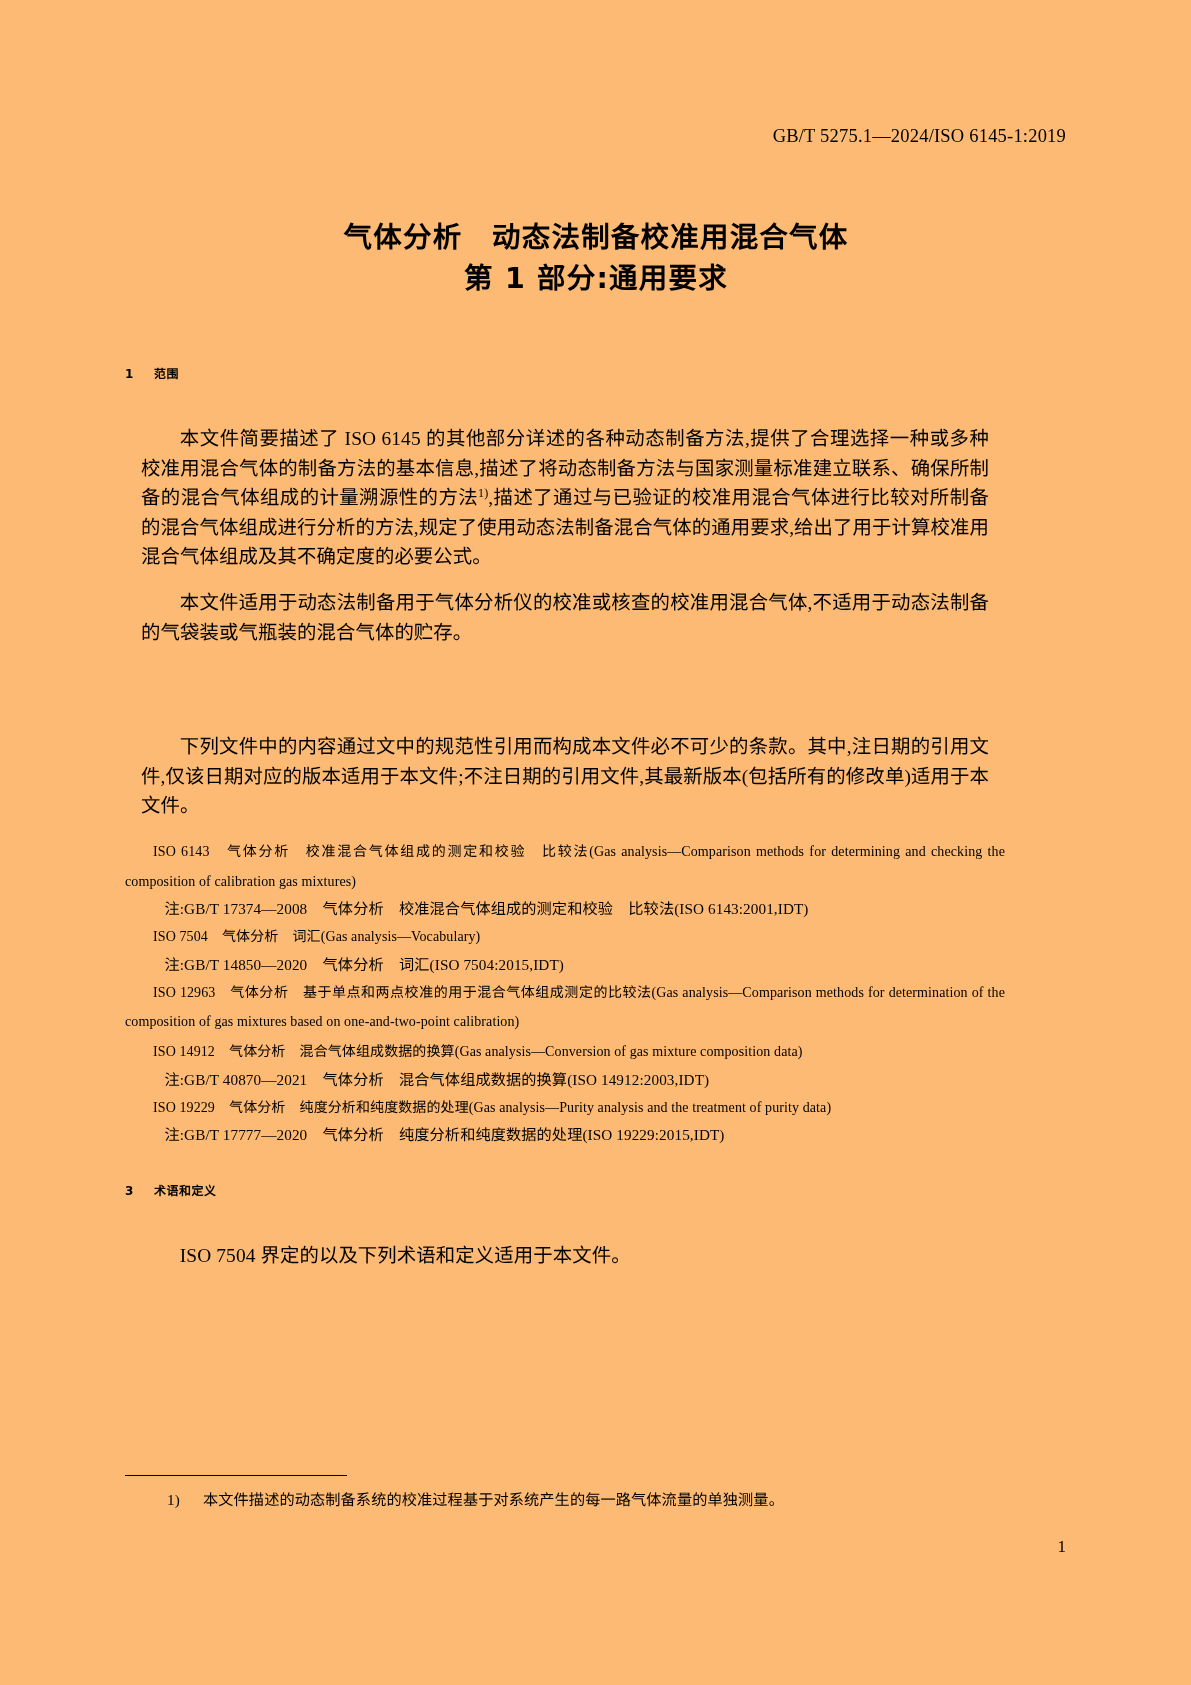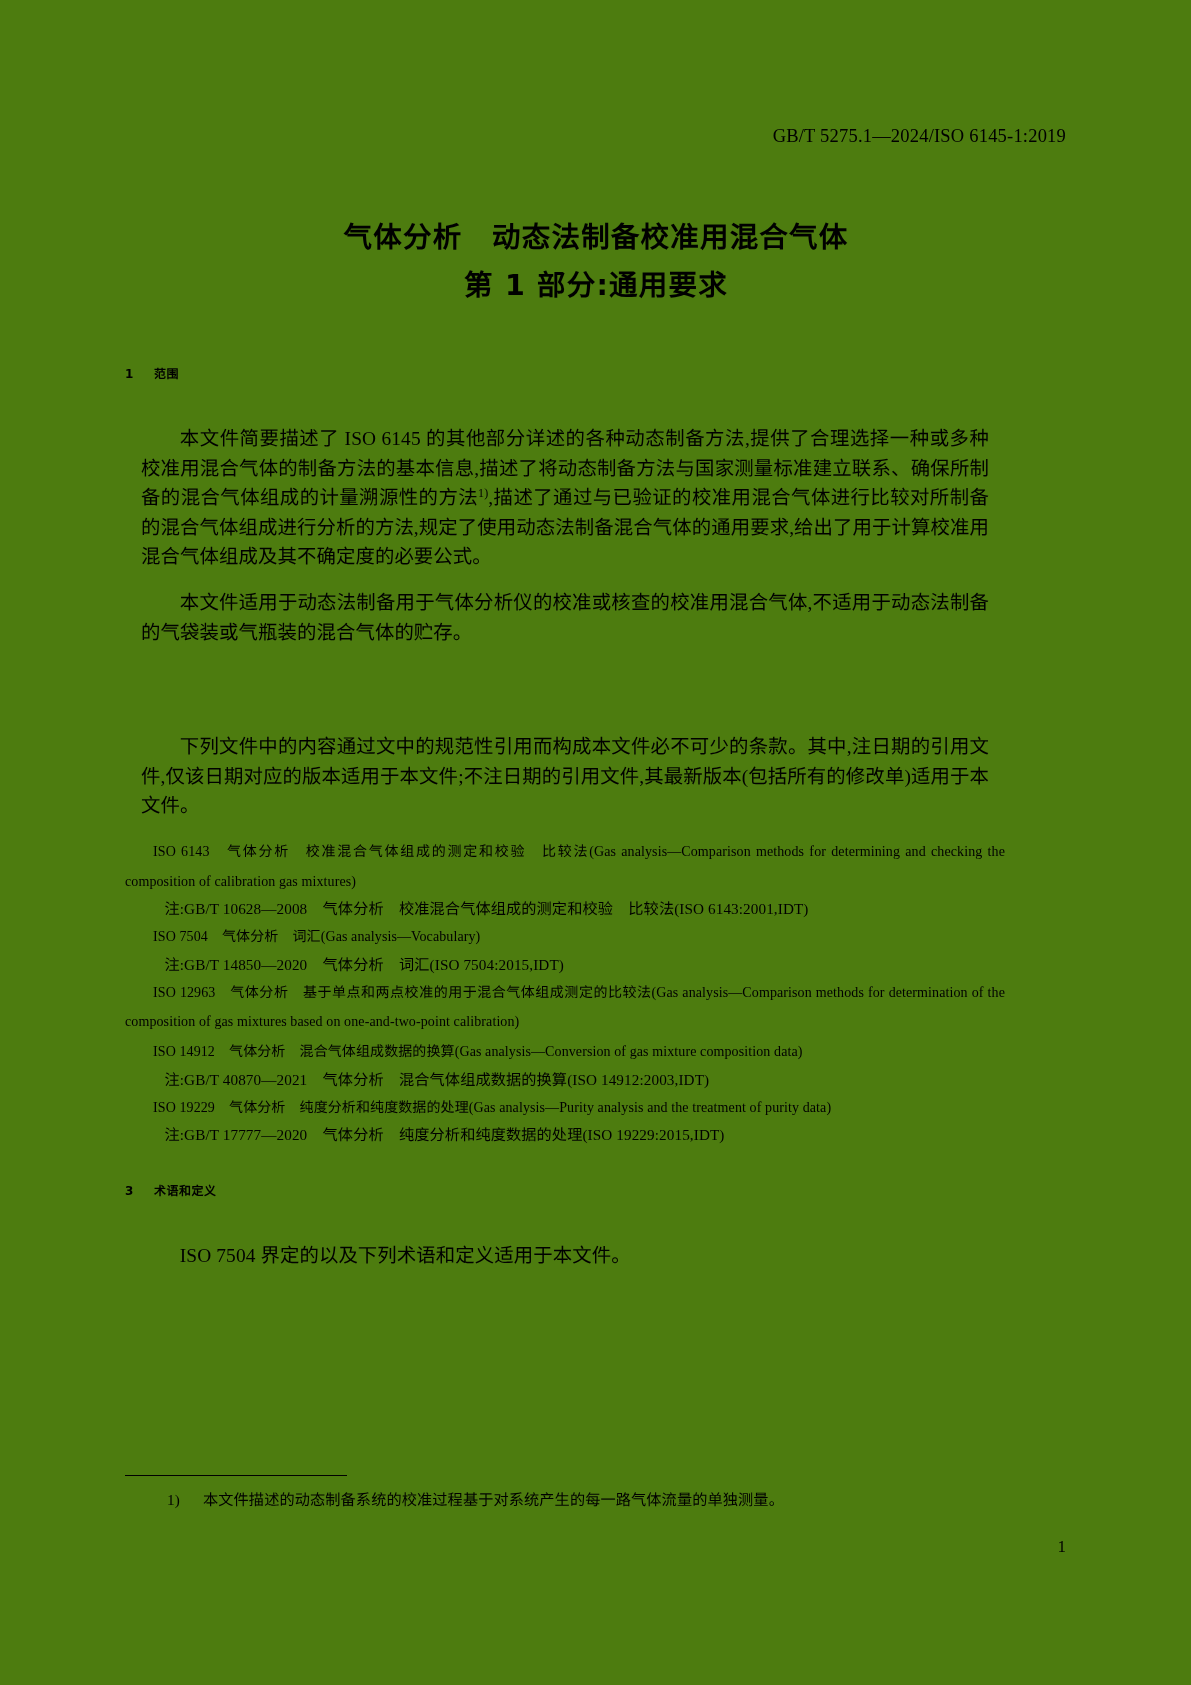--- a/index.html
+++ b/index.html
@@ -11,21 +11,21 @@
   body {
     font-family: "Liberation Serif", "DejaVu Serif", serif;
     color: #000000;
     -webkit-font-smoothing: antialiased;
   }
   .page {
     position: relative;
     width: 1191px;
     height: 1685px;
     margin: 0 auto;
-    background: #4d7c0f;
+    background: #fdba74;
     overflow: hidden;
     box-sizing: border-box;
   }
   
   .running-header {
     position: absolute;
     top: 126px;
     left: 125px;
     right: 125px;
     text-align: right;
@@ -46,21 +46,21 @@
   .doc-title .line1 {
     font-size: 28.5px;
     letter-spacing: 1.2px;
     line-height: 40px;
     white-space: nowrap;
   }
   .doc-title .line2 {
     font-size: 28.5px;
     letter-spacing: 1.2px;
     line-height: 40px;
-    margin-top: 8px;
+    margin-top: 1px;
     white-space: nowrap;
   }
   
   .content {
     position: absolute;
     top: 362px;
     left: 125px;
     width: 880px;
   }
   .clause-heading {
@@ -170,21 +170,21 @@
     <p class="body-para"><span>本文件简要描述了 ISO 6145 的其他部分详述的各种动态制备方法,提供了合理选择一种或多种校准用混合气体的制备方法的基本信息,描述了将动态制备方法与国家测量标准建立联系、确保所制备的混合气体组成的计量溯源性的方法</span><sup class="fn-ref">1)</sup><span>,描述了通过与已验证的校准用混合气体进行比较对所制备的混合气体组成进行分析的方法,规定了使用动态法制备混合气体的通用要求,给出了用于计算校准用混合气体组成及其不确定度的必要公式。</span></p>
 
     <p class="body-para">本文件适用于动态法制备用于气体分析仪的校准或核查的校准用混合气体,不适用于动态法制备的气袋装或气瓶装的混合气体的贮存。</p>
 
     <div class="gap-before-heading"></div>
     <div class="gap-after-heading"></div>
 
     <p class="body-para">下列文件中的内容通过文中的规范性引用而构成本文件必不可少的条款。其中,注日期的引用文件,仅该日期对应的版本适用于本文件;不注日期的引用文件,其最新版本(包括所有的修改单)适用于本文件。</p>
 
     <p class="ref-para">ISO 6143　气体分析　校准混合气体组成的测定和校验　比较法(Gas analysis—Comparison methods for determining and checking the composition of calibration gas mixtures)</p>
-    <p class="note-para">注:GB/T 10628—2008　气体分析　校准混合气体组成的测定和校验　比较法(ISO 6143:2001,IDT)</p>
+    <p class="note-para">注:GB/T 17374—2008　气体分析　校准混合气体组成的测定和校验　比较法(ISO 6143:2001,IDT)</p>
 
     <p class="ref-para">ISO 7504　气体分析　词汇(Gas analysis—Vocabulary)</p>
     <p class="note-para">注:GB/T 14850—2020　气体分析　词汇(ISO 7504:2015,IDT)</p>
 
     <p class="ref-para">ISO 12963　气体分析　基于单点和两点校准的用于混合气体组成测定的比较法(Gas analysis—Comparison methods for determination of the composition of gas mixtures based on one-and-two-point calibration)</p>
 
     <p class="ref-para">ISO 14912　气体分析　混合气体组成数据的换算(Gas analysis—Conversion of gas mixture composition data)</p>
     <p class="note-para">注:GB/T 40870—2021　气体分析　混合气体组成数据的换算(ISO 14912:2003,IDT)</p>
 
     <p class="ref-para">ISO 19229　气体分析　纯度分析和纯度数据的处理(Gas analysis—Purity analysis and the treatment of purity data)</p>

